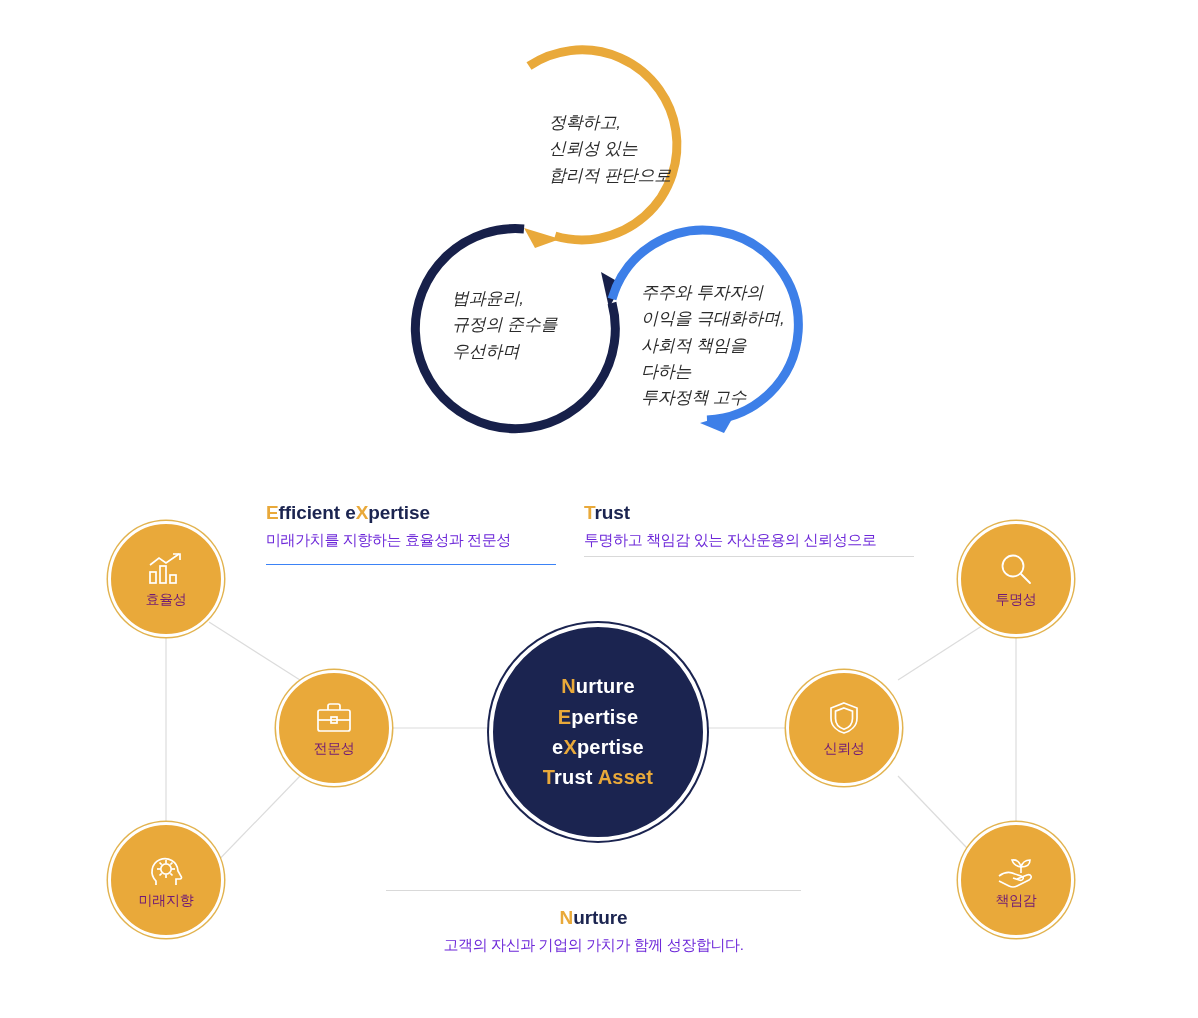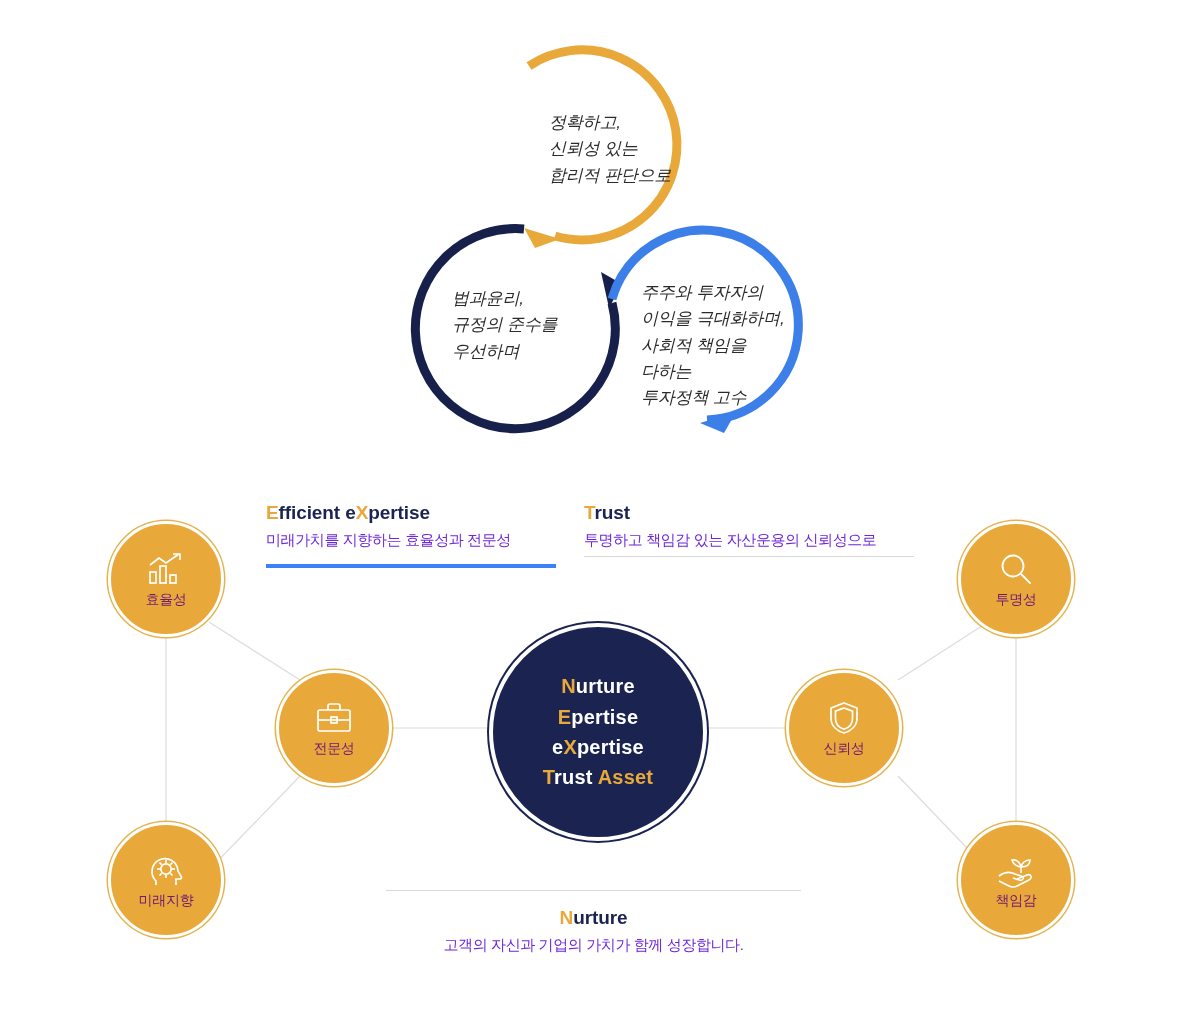--- a/index.html
+++ b/index.html
@@ -118,21 +118,21 @@
   }
   .tb-title .cap { color: #e9a93a; }
   .tb-sub {
     font-size: 15px;
     color: #6d28d9;
     letter-spacing: -0.4px;
   }
 
   #block-ex {
     left: 266px; top: 32px; width: 290px;
-    border-bottom: 4px solid #3b82f6;
+    border-bottom: 1px solid #3b82f6;
     padding-bottom: 14px;
   }
   #block-tr {
     left: 584px; top: 32px; width: 330px;
     border-bottom: 1px solid #d9d9d9;
     padding-bottom: 6px;
   }
   #block-nu {
     left: 386px; top: 420px; width: 415px;
     border-top: 1px solid #d9d9d9;

